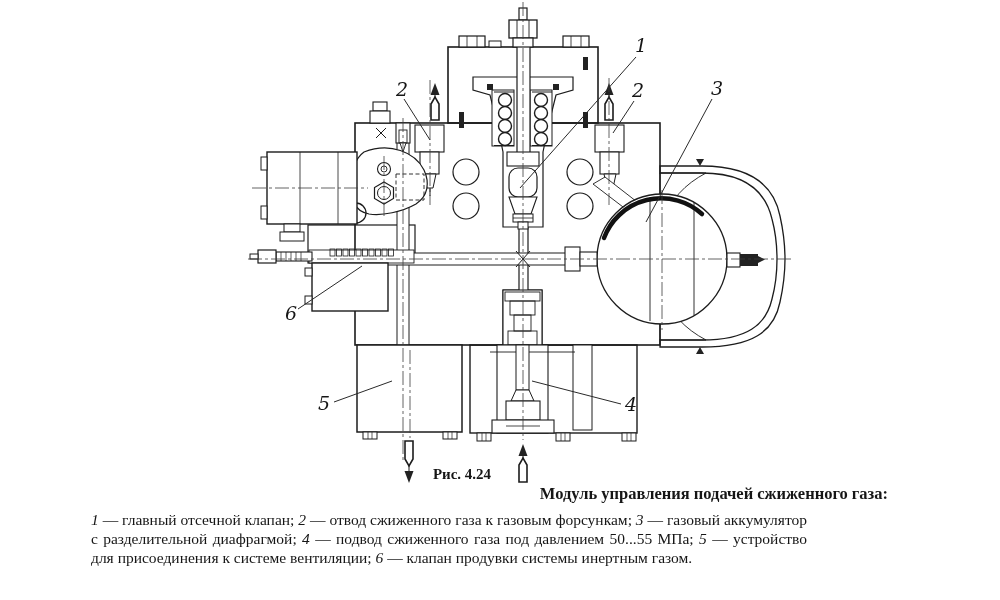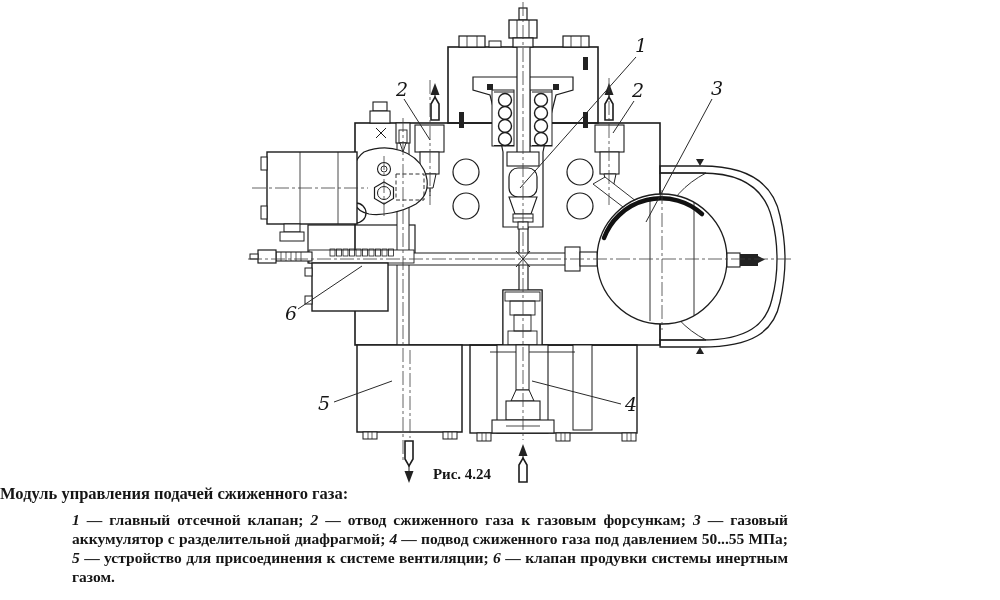--- a/index.html
+++ b/index.html
@@ -12,23 +12,23 @@
   .ol{stroke:#1c1c1c;fill:none;}
   .wh{fill:#ffffff;stroke:#1c1c1c;}
   .dk{fill:#222222;stroke:none;}
   .cl{stroke:#3c3c3c;stroke-width:.8;stroke-dasharray:14 3 3 3;fill:none;}
   .ld{stroke:#2a2a2a;stroke-width:1;fill:none;}
   .num{font-family:"DejaVu Serif",serif;font-style:italic;font-size:19px;fill:#161616;}
 
   
   .caption{position:absolute;left:0;top:466px;width:888px;}
   .fig-num{text-align:center;font-weight:700;font-size:15px;transform:translateX(18px);}
-  .fig-title{text-align:left;font-weight:700;font-size:16.5px;margin-top:1px;}
-  .legend{margin:6px 0 0 72px;width:716px;text-align:justify;
-          font-size:15.5px;line-height:19px;font-weight:700;}
+  .fig-title{text-align:right;font-weight:700;font-size:16.5px;margin-top:1px;}
+  .legend{margin:6px 0 0 91px;width:716px;text-align:justify;
+          font-size:15.5px;line-height:19px;font-weight:400;}
   .legend .ln{font-style:italic;}
 </style>
 </head>
 <body>
 
 <div class="page">
   <div class="drawing-wrap">
   <svg width="1000" height="600" viewBox="0 0 1000 600">
     <defs>
       <pattern id="h1" width="6" height="6" patternUnits="userSpaceOnUse" patternTransform="rotate(-45)">

